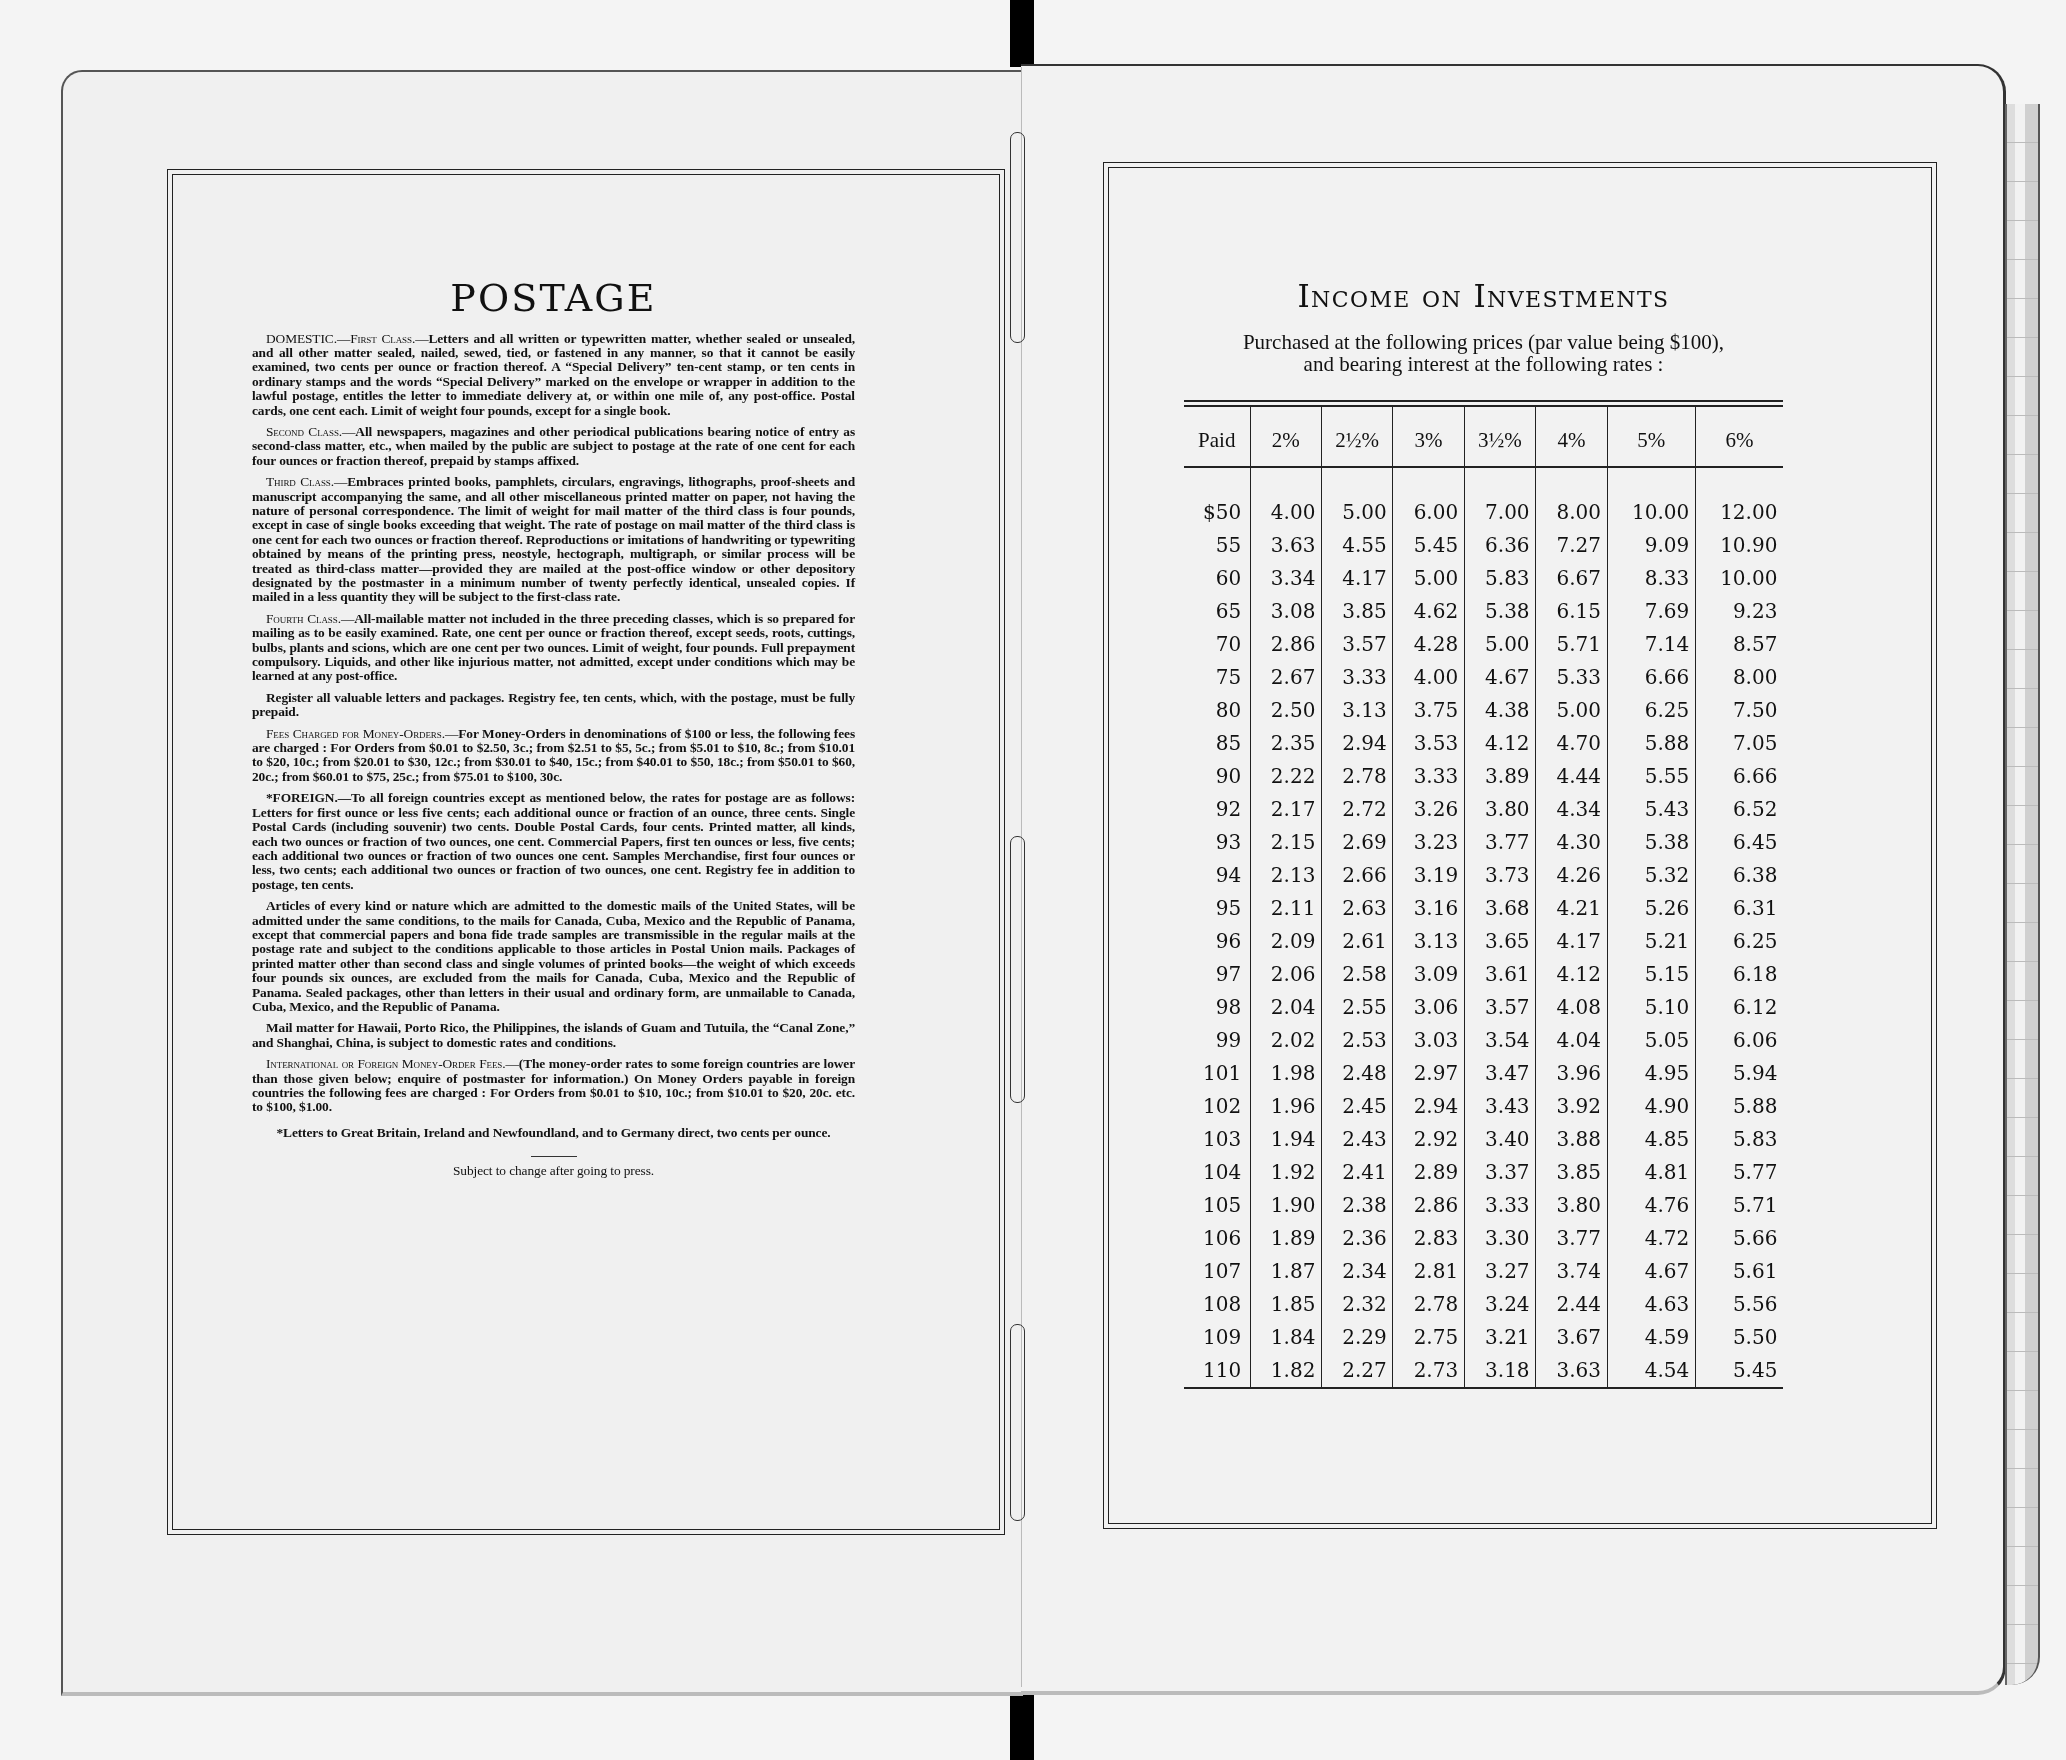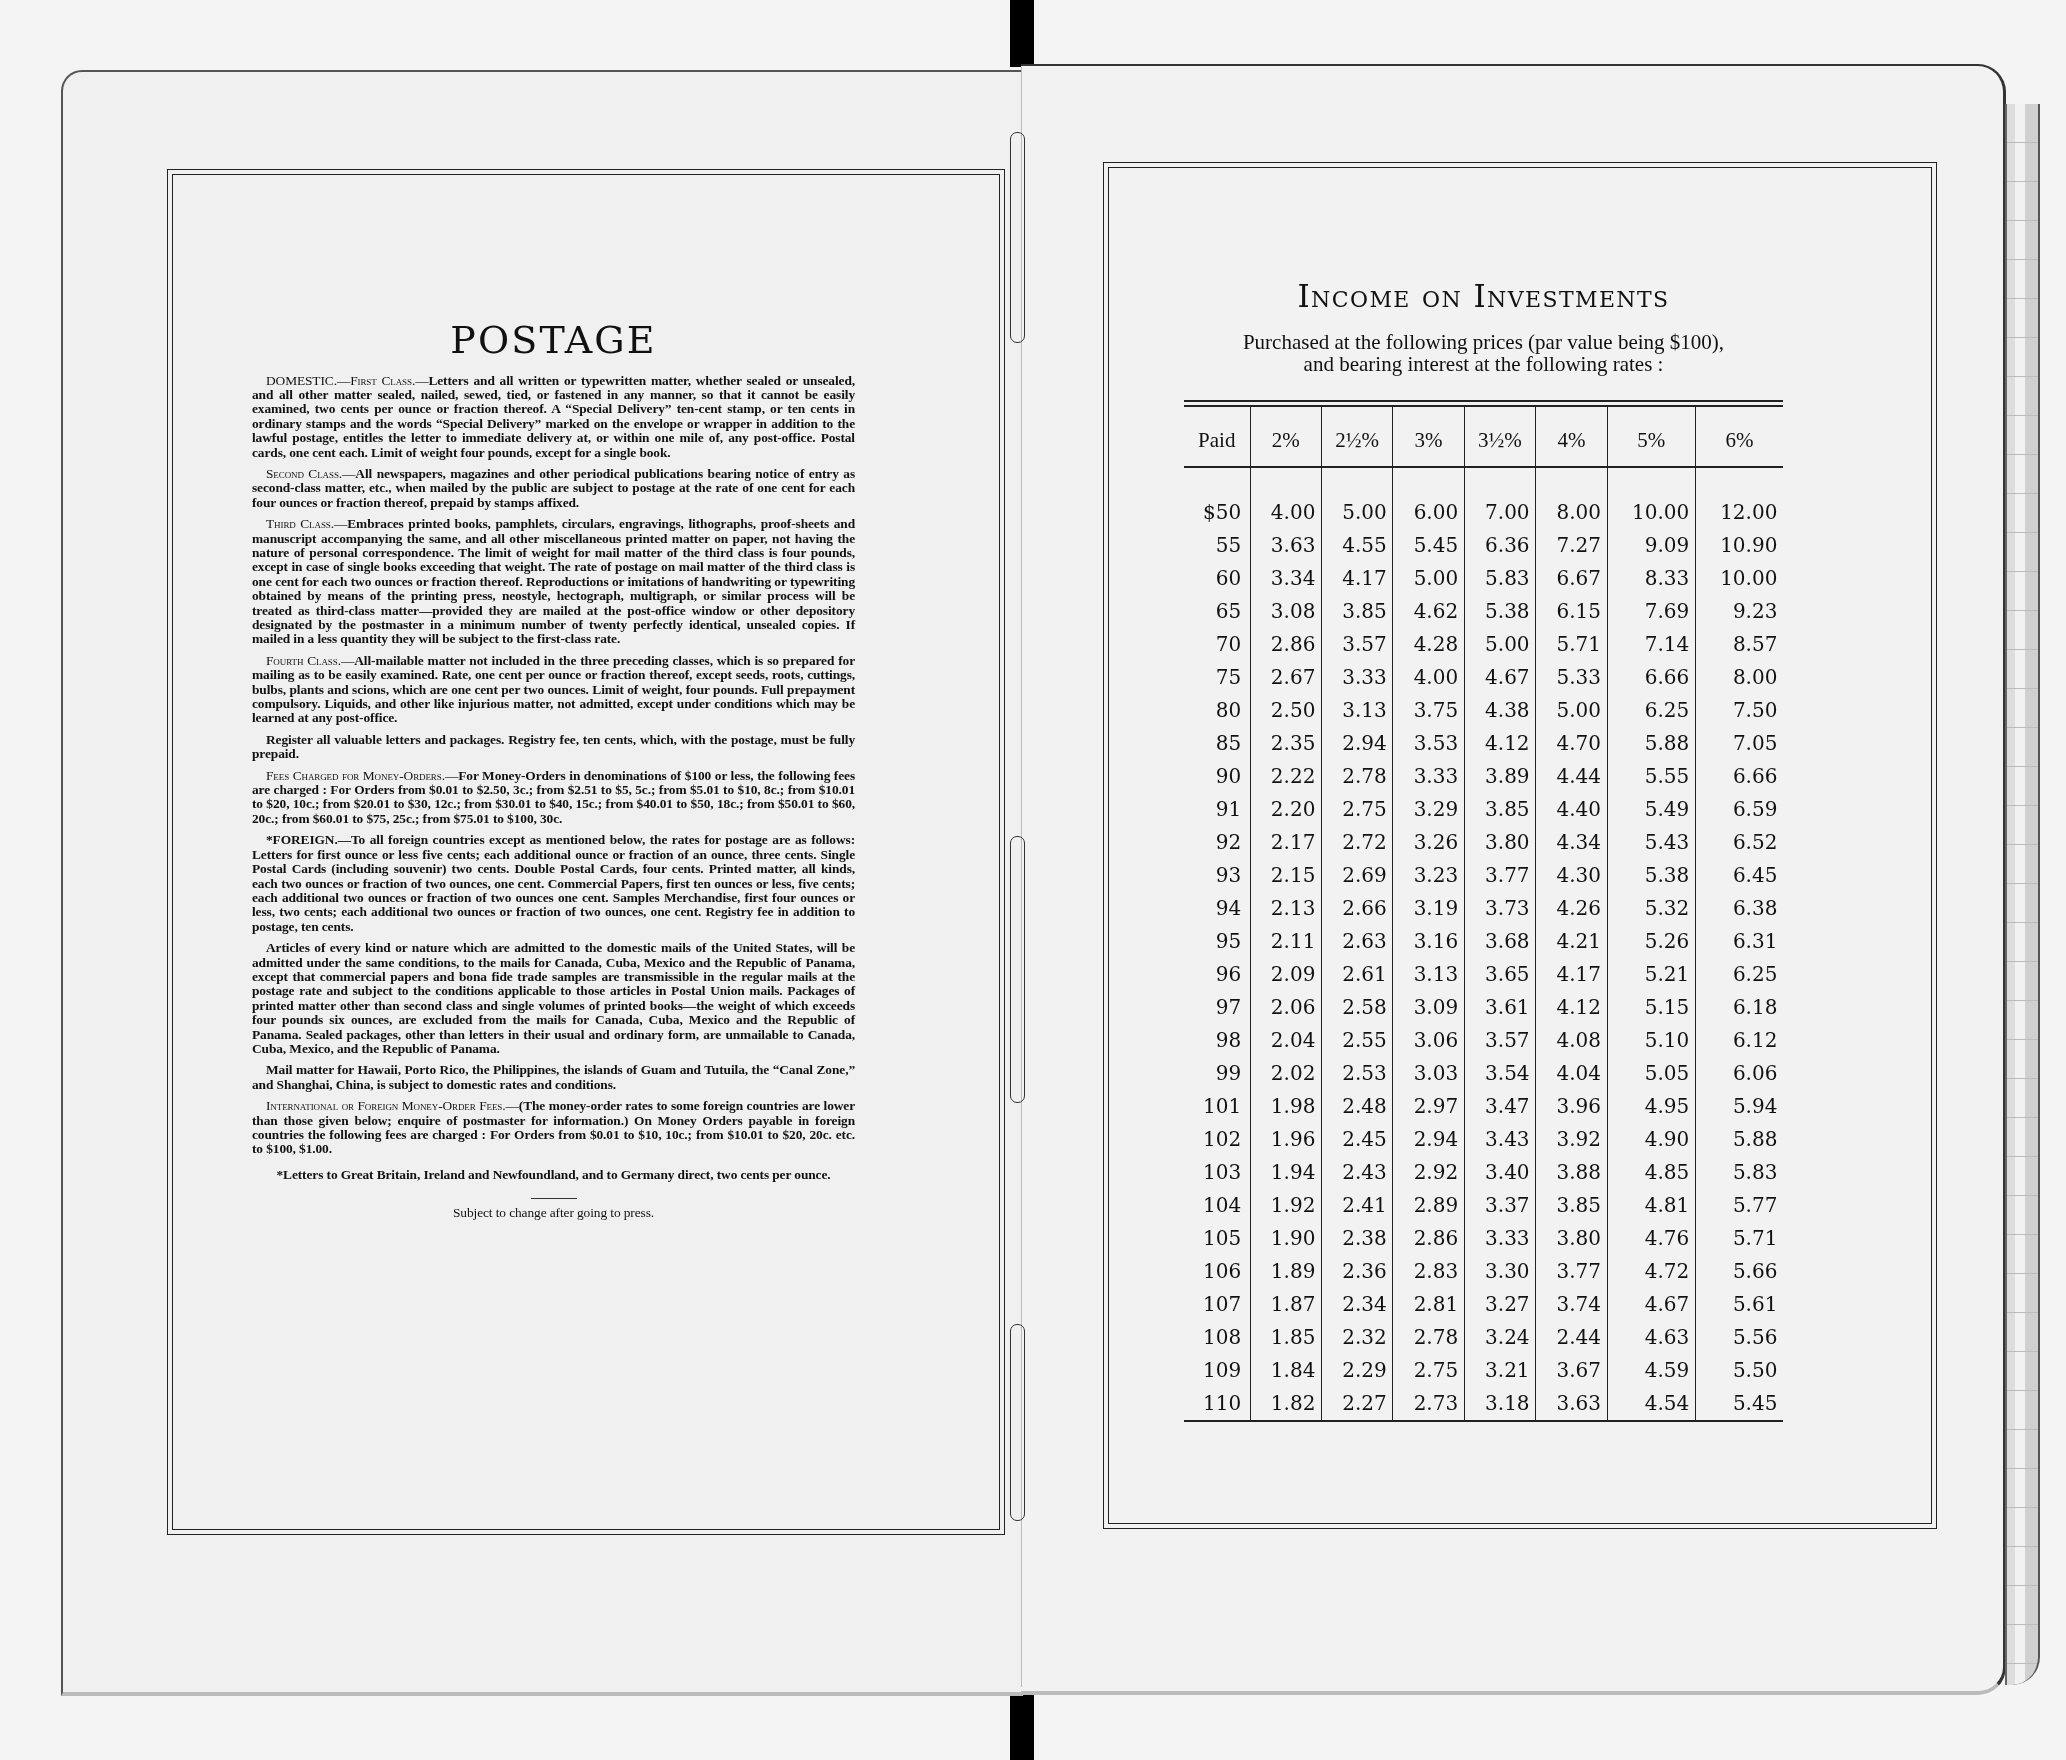--- a/index.html
+++ b/index.html
@@ -59,21 +59,20 @@
   }
   .frame-left { left:167px; top:169px; width:836px; height:1364px; }
   .frame-right { left:1103px; top:162px; width:832px; height:1365px; }
 
   
   .postage {
     position:absolute; left:252px; top:277px; width:603px;
     font-family:"Liberation Serif","DejaVu Serif",serif;
     font-size:13.4px; line-height:14.4px; text-align:justify;
     letter-spacing:-0.1px;
-    margin-top:42px;
   }
   .postage h1 {
     font-family:"DejaVu Serif",serif; font-weight:normal;
     text-align:center; font-size:38px; letter-spacing:2.1px;
     margin:0 0 12.5px 0; line-height:42px;
   }
   .postage p { margin:0 0 7px 0; text-indent:14px; font-weight:bold; }
   .postage .sc { font-variant:small-caps; font-weight:normal; }
   .postage .footnote { text-align:center; text-indent:0; margin-top:11px; }
   .postage .rule { width:46px; height:1.4px; background:#333; margin:15.3px auto 7px; }
@@ -250,30 +249,20 @@
           <td class="paid">90</td>
           <td>2.22</td>
           <td>2.78</td>
           <td>3.33</td>
           <td>3.89</td>
           <td>4.44</td>
           <td>5.55</td>
           <td>6.66</td>
         </tr>
         <tr>
-          <td class="paid">91</td>
-          <td>2.20</td>
-          <td>2.75</td>
-          <td>3.29</td>
-          <td>3.85</td>
-          <td>4.40</td>
-          <td>5.49</td>
-          <td>6.59</td>
-        </tr>
-        <tr>
           <td class="paid">92</td>
           <td>2.17</td>
           <td>2.72</td>
           <td>3.26</td>
           <td>3.80</td>
           <td>4.34</td>
           <td>5.43</td>
           <td>6.52</td>
         </tr>
         <tr>

